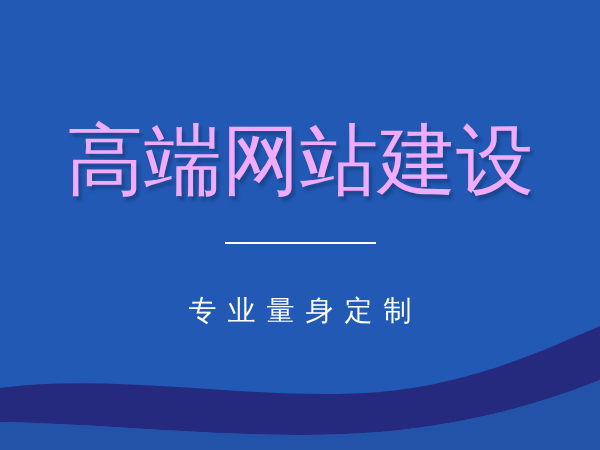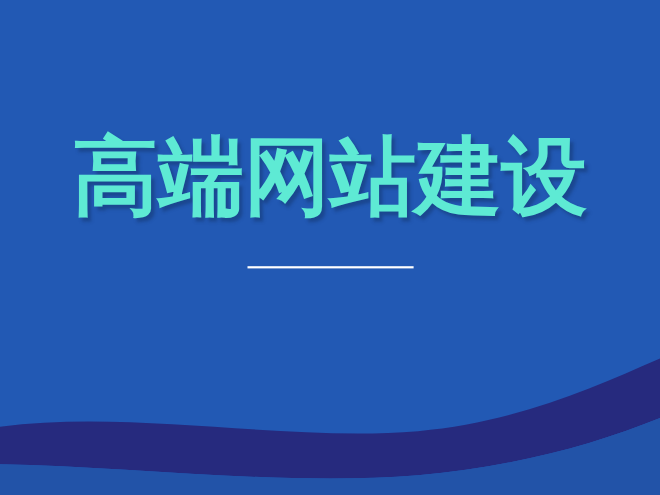--- a/index.html
+++ b/index.html
@@ -40,23 +40,23 @@
     width: 600px;
     height: 450px;
     z-index: 5;
   }
   .headline {
     position: absolute;
     left: 0;
     top: 112px;
     width: 600px;
     text-align: center;
-    color: #5eead4;
+    color: #f0abfc;
     font-size: 78px;
-    font-weight: 700;
+    font-weight: 400;
     line-height: 96px;
     letter-spacing: 0px;
     white-space: nowrap;
     text-shadow: 3px 4px 3px rgba(18, 48, 100, 0.45);
   }
   .divider {
     position: absolute;
     left: 225px;
     top: 242px;
     width: 151px;
@@ -89,16 +89,17 @@
     <path fill="#262a7e" d="M0,388 C120,372 260,402 380,392 C470,384 540,352 600,326 L600,380 C540,404 470,424 380,432 C260,442 120,424 0,422 Z"></path>
     <path fill="#2253a8" d="M0,422 C120,424 260,442 380,432 C470,424 540,404 600,380 L600,450 L0,450 Z"></path>
   </svg>
 
   <div class="content">
 
     <div class="headline">高端网站建设</div>
 
     <div class="divider"></div>
 
+    <div class="subtitle">专业量身定制</div>
 
   </div>
 
 </div>
 
 </body></html>

